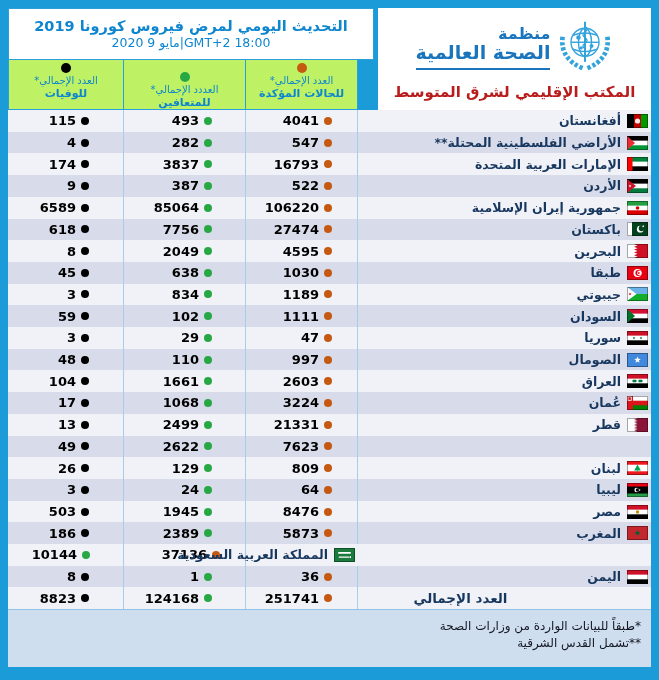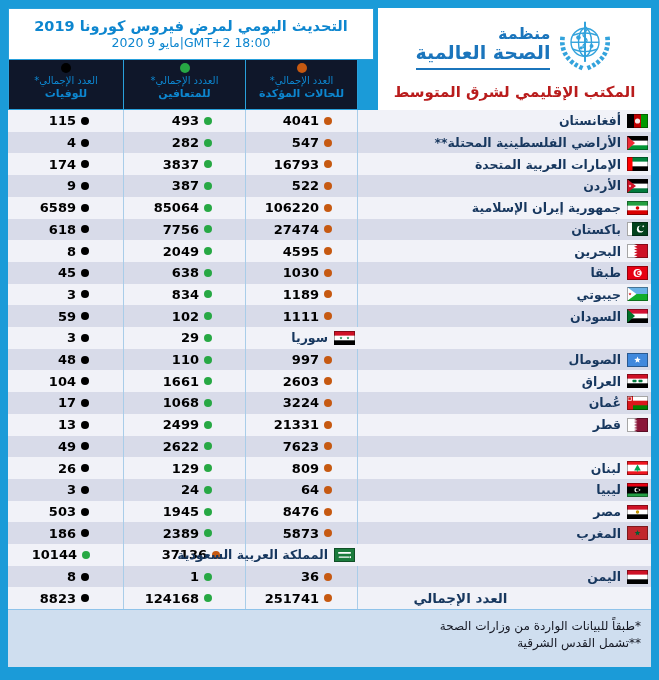--- a/index.html
+++ b/index.html
@@ -14,26 +14,26 @@
   .top{display:flex;gap:4px;height:102px;flex:0 0 auto;}
   .left-block{width:366px;display:flex;flex-direction:column;}
   .title-box{
     height:52px;background:#fff;border:1px solid #29A0DB;
     display:flex;flex-direction:column;align-items:center;justify-content:center;
   }
   .title{direction:rtl;color:#0D86CF;font-weight:bold;font-size:14.5px;white-space:nowrap;}
   .date{direction:ltr;color:#0D86CF;font-size:12.5px;margin-top:1px;white-space:nowrap;}
   .headers{height:50px;display:flex;}
   .hcell{
-    background:#0f172a;border:1px solid #29A0DB;border-top:none;border-left:none;
+    background:#bef264;border:1px solid #29A0DB;border-top:none;border-left:none;
     display:flex;flex-direction:column;align-items:center;justify-content:flex-start;
     padding-top:3px;
   }
   .hcell:first-child{border-left:1px solid #29A0DB;}
-  .hc1{width:116px;} .hc2{width:122px;} .hc3{width:112px;}
+  .hc1{width:116px;} .hc2{width:122px;justify-content:flex-end;} .hc3{width:112px;}
   .hdot{width:10px;height:10px;border-radius:50%;margin-bottom:2px;flex:0 0 auto;}
   .h1{direction:rtl;color:#0D86CF;font-size:10px;line-height:1.15;white-space:nowrap;}
   .h2{direction:rtl;color:#0D86CF;font-size:11px;font-weight:bold;line-height:1.2;white-space:nowrap;}
   
   .who-box{
     flex:1;background:#fff;
     display:flex;flex-direction:column;align-items:center;justify-content:center;
   }
   .who-top{display:flex;align-items:center;gap:7px;}
   .who-name{
@@ -398,20 +398,24 @@
   </div>
       <div class="row">
     <div class="cell c-deaths">
       <span class="num">3</span>
       <span class="dot" style="background: rgb(0, 0, 0);"></span>
     </div>
     <div class="cell c-recovered">
       <span class="num">29</span>
       <span class="dot" style="background: rgb(39, 168, 68);"></span>
     </div>
+    <div class="cell c-confirmed">
+      <span class="num">47</span>
+      <span class="dot" style="background: rgb(198, 89, 17);"></span>
+    </div>
     <div class="country-cell">
       <span class="country-name">سوريا</span>
       <span class="flag">
             <svg width="21" height="14" viewBox="0 0 21 14" xmlns="http://www.w3.org/2000/svg">
               <rect x="0" y="0.00" width="21" height="4.92" fill="#CE1126"></rect>
               <rect x="0" y="4.67" width="21" height="4.92" fill="#fff"></rect>
               <rect x="0" y="9.33" width="21" height="4.92" fill="#000"></rect>
               <polygon points="7.00,5.50 7.40,6.45 8.43,6.54 7.64,7.21 7.88,8.21 7.00,7.67 6.12,8.21 6.36,7.21 5.57,6.54 6.60,6.45" fill="#007A3D"></polygon>
               <polygon points="14.00,5.50 14.40,6.45 15.43,6.54 14.64,7.21 14.88,8.21 14.00,7.67 13.12,8.21 13.36,7.21 12.57,6.54 13.60,6.45" fill="#007A3D"></polygon>
               <rect x="0.5" y="0.5" width="20" height="13" fill="none" stroke="rgba(0,0,0,0.35)"></rect>

